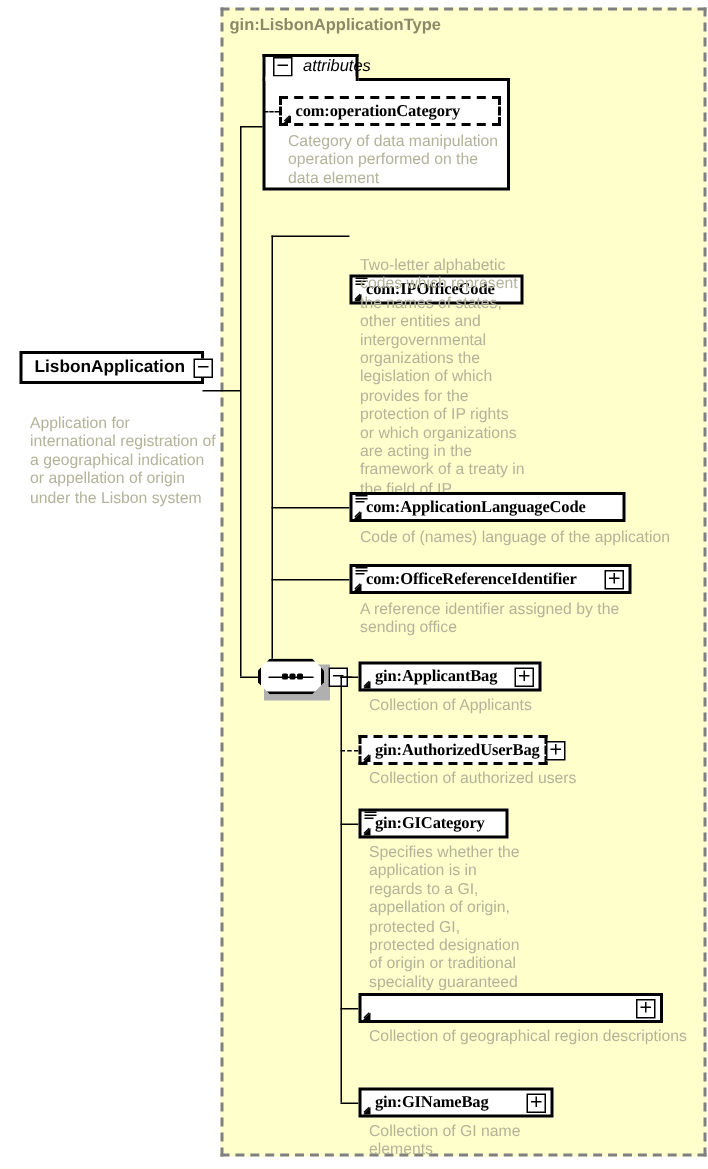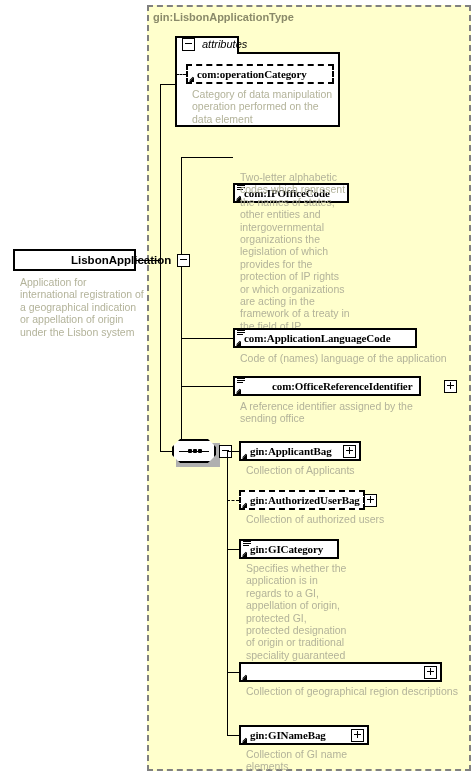--- a/index.html
+++ b/index.html
@@ -303,21 +303,21 @@
           <i></i>
           <i></i>
       </span>
     </span>
     <span class="node-label">com:ApplicationLanguageCode</span>
   </div>
   <div class="anno" style="left:240px; top:352px; width:220px;">Code of (names) language of the application</div>
 
   <div class="line-h" style="left:181px; top:386px; width:52px;"></div>
 
-  <div class="node" style="left:233px; top:376px; width:188px;gap:28px;">
+  <div class="node" style="left:233px; top:376px; width:188px;">
     <div class="shadow"></div>
     <div class="shadow-r"></div>
     <span class="ico-arrow">
       <span class="ico-lines">
         <i></i>
           <i></i>
           <i></i>
       </span>
     </span>
     <span class="node-label">com:OfficeReferenceIdentifier</span>
@@ -387,21 +387,21 @@
   <div class="line-h" style="left:227px; top:735px; width:12px;"></div>
   <div class="node" style="left:239px; top:725px; width:130px;">
     <div class="shadow"></div>
     <div class="shadow-r"></div>
     <span class="ico-arrow"></span>
     <span class="node-label">gin:GINameBag</span>
     <span class="expander plus" style="margin-left:auto;"></span>
   </div>
   <div class="anno" style="left:246px; top:748px; width:120px;">Collection of GI name elements</div>
 
-  <div class="root-box" style="left:13px; top:249px; width:123px;padding-left:48px;">
+  <div class="root-box" style="left:13px; top:234px; width:123px;">
     <div class="shadow"></div>
     <div class="shadow-r"></div>
     <span class="root-label">LisbonApplication</span>
     <span class="expander" style="margin-left:auto; margin-right:4px;"></span>
   </div>
   <div class="anno" style="left:20px; top:276px; width:125px;">Application for international registration of a geographical indication or appellation of origin under the Lisbon system</div>
 
 </div>
 
 </body></html>

